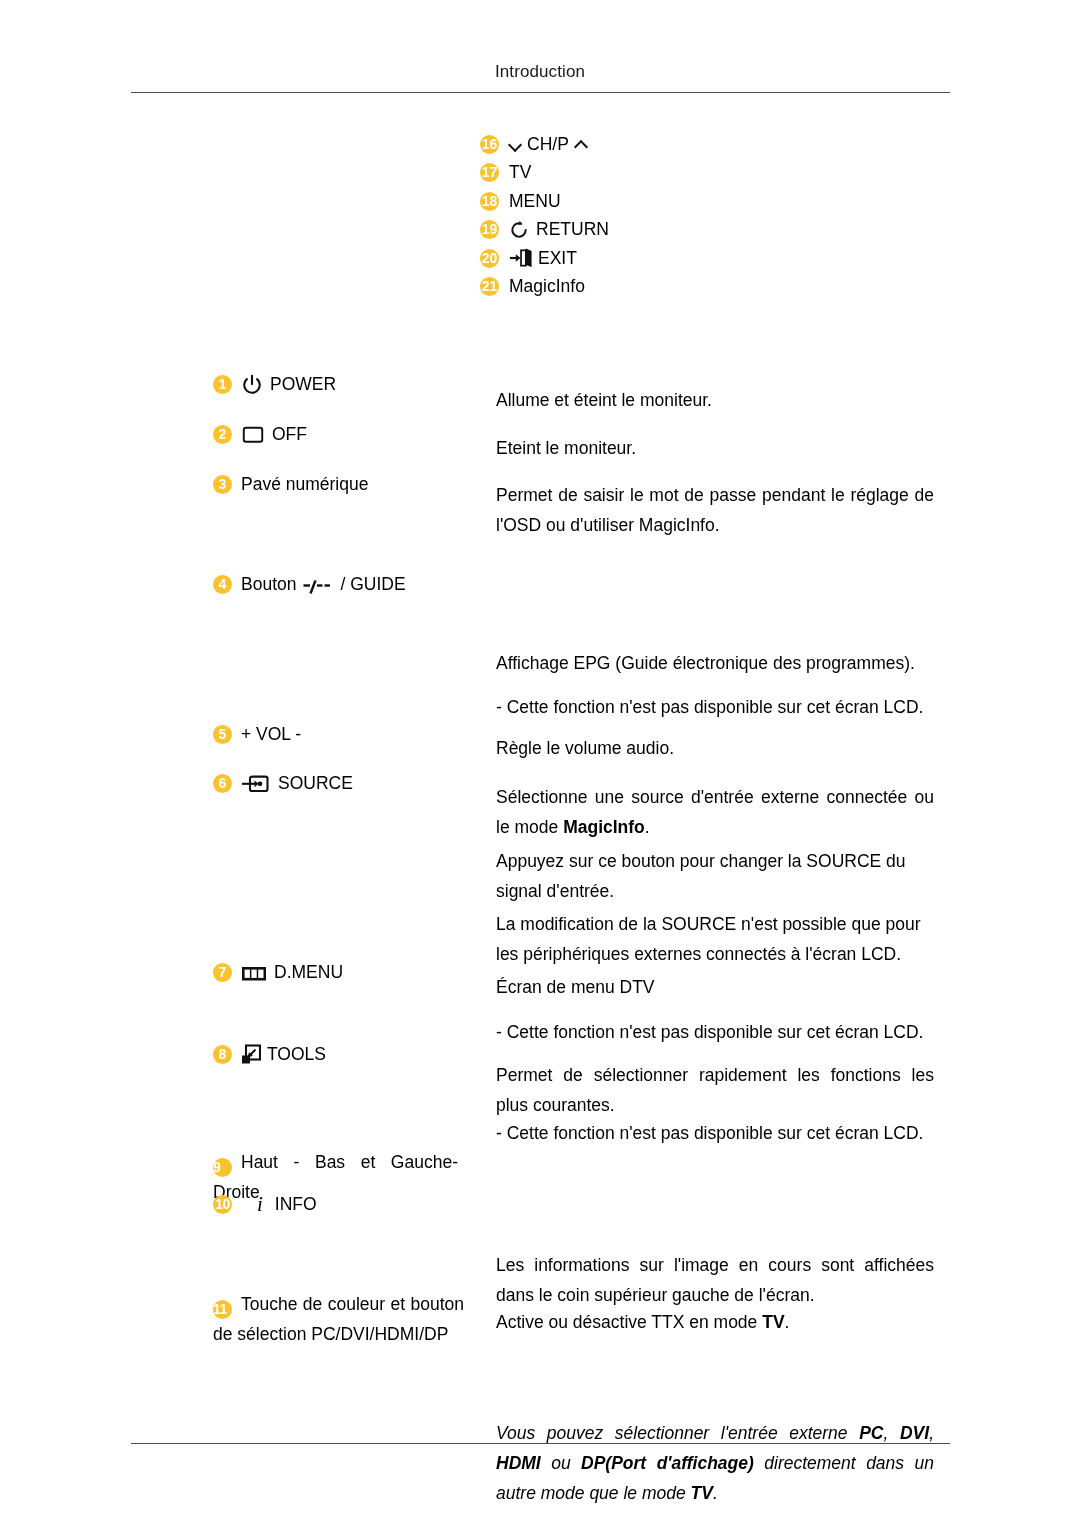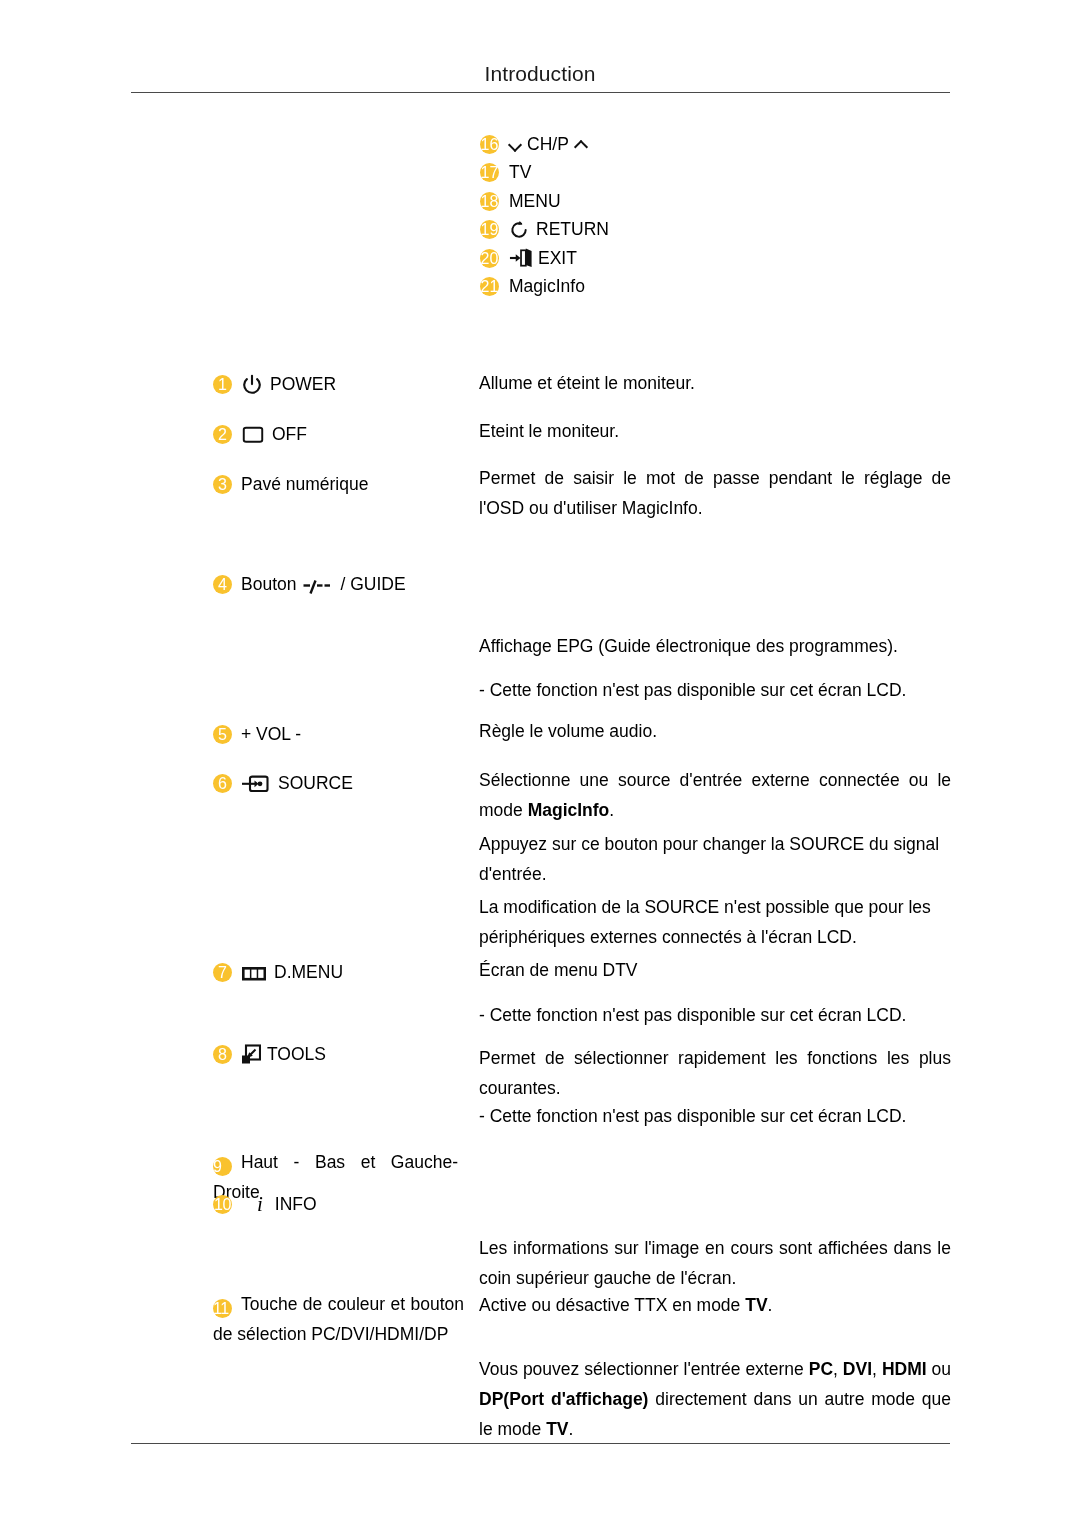--- a/index.html
+++ b/index.html
@@ -23,21 +23,21 @@
     height: 1527px;
   }
 
   
   .header-title {
     position: absolute;
     left: 0;
     top: 62px;
     width: 1080px;
     text-align: center;
-    font-size: 21px;
+    font-size: 17px;
     letter-spacing: 0.1px;
     color: #1a1a1a;
   }
   .rule {
     position: absolute;
     left: 131px;
     width: 819px;
     height: 0;
     border-top: 1.6px solid #4a4a4a;
   }
@@ -45,24 +45,24 @@
   .rule-bottom { top: 1443px; }
 
   
   .badge {
     display: inline-block;
     width: 19px;
     height: 19px;
     border-radius: 50%;
     background: #F9C22E;
     color: #ffffff;
-    font-size: 16px;
+    font-size: 14px;
     line-height: 19px;
     text-align: center;
-    font-weight: 400;
+    font-weight: 700;
     vertical-align: middle;
     flex: 0 0 auto;
   }
   .badge.wide { letter-spacing: -0.5px; }
 
   
   .legend {
     position: absolute;
     left: 480px;
     top: 130px;
@@ -152,21 +152,21 @@
   .item-label.justified .badge {
     margin-top: 0;
     margin-right: 9px;
     vertical-align: -4px;
   }
 
   .para {
     line-height: 30px;
     text-align: justify;
     text-align-last: left;
-    margin: 0;
+    margin: 17px;
   }
   .para.nojust {
     text-align: left;
   }
   b { font-weight: 700; }
 </style>
 </head>
 <body>
 
 <div class="page">
@@ -424,19 +424,19 @@
 
 
   <div class="right-col" style="top:1233px;">
     <p class="para">Les informations sur l'image en cours sont affichées dans le coin supérieur gauche de l'écran.</p>
   </div>
 
   <div class="right-col" style="top:1290px;">
     <p class="para nojust"><span>Active ou désactive TTX en mode </span><b>TV</b><span>.</span></p>
   </div>
 
-  <div class="right-col" style="top:1354px;">
+  <div class="right-col" style="top:1401px;font-style:italic;">
     <p class="para"><span>Vous pouvez sélectionner l'entrée externe </span><b>PC</b><span>, </span><b>DVI</b><span>, </span><b>HDMI</b><span> ou </span><b>DP(Port d'affichage)</b><span> directement dans un autre mode que le mode </span><b>TV</b><span>.</span></p>
   </div>
 
   <div class="rule rule-bottom"></div>
 
 </div>
 
 </body></html>

